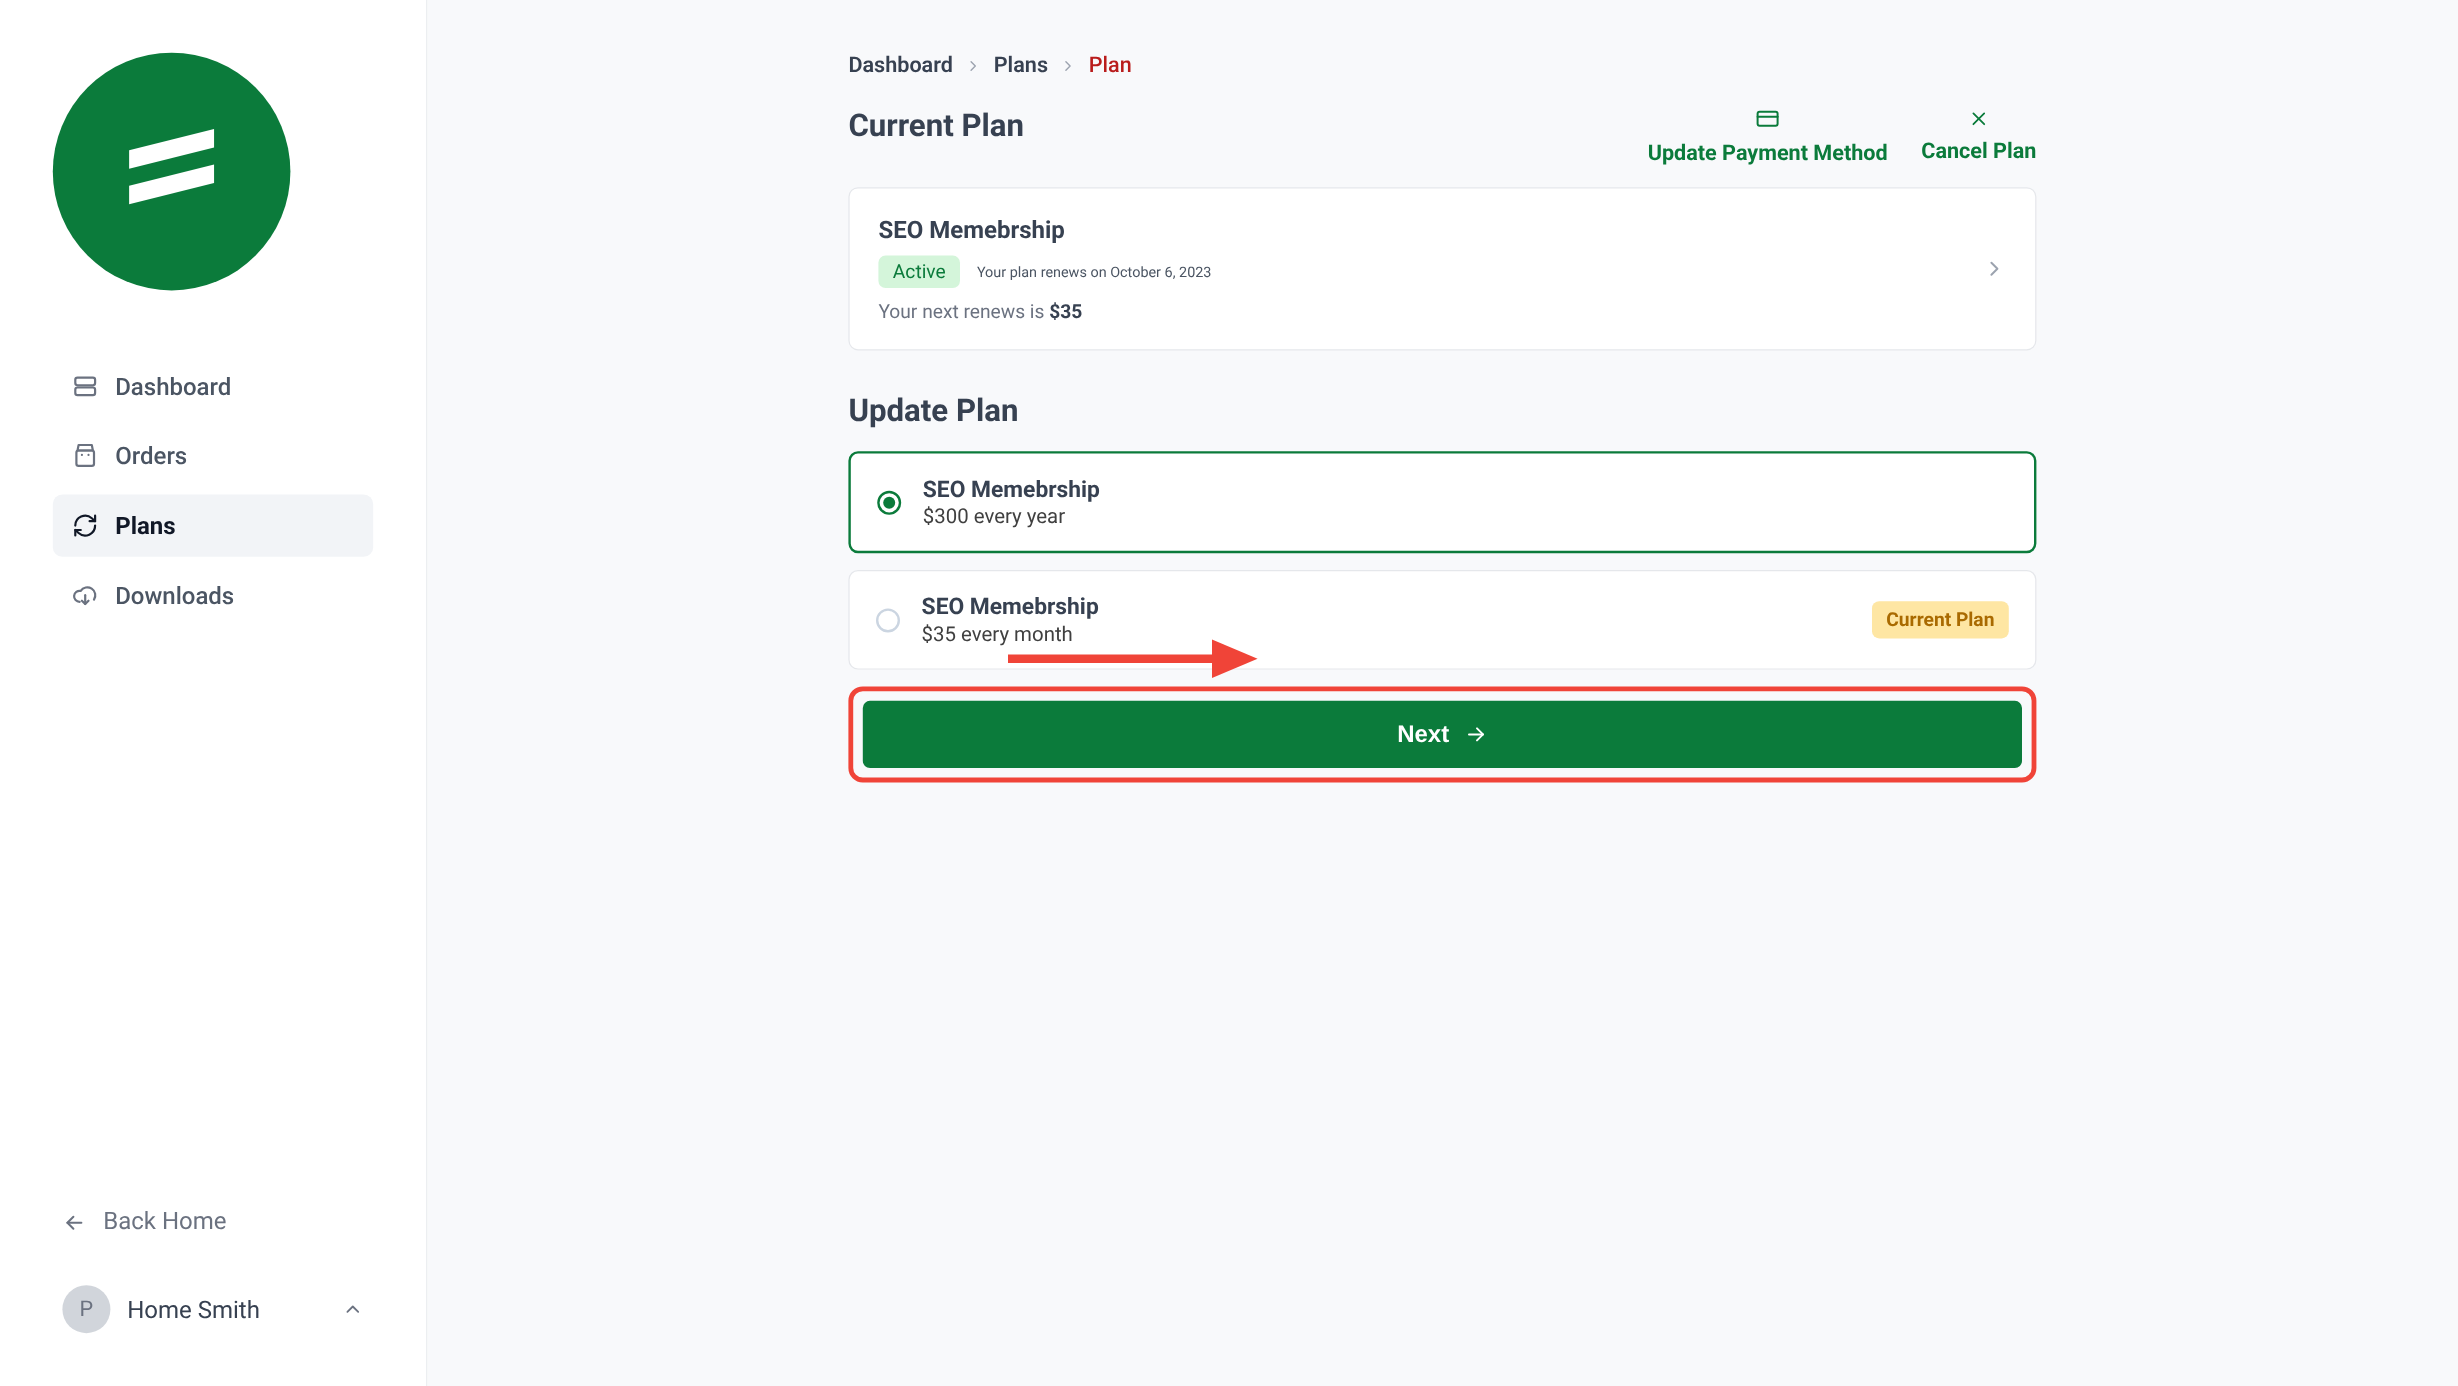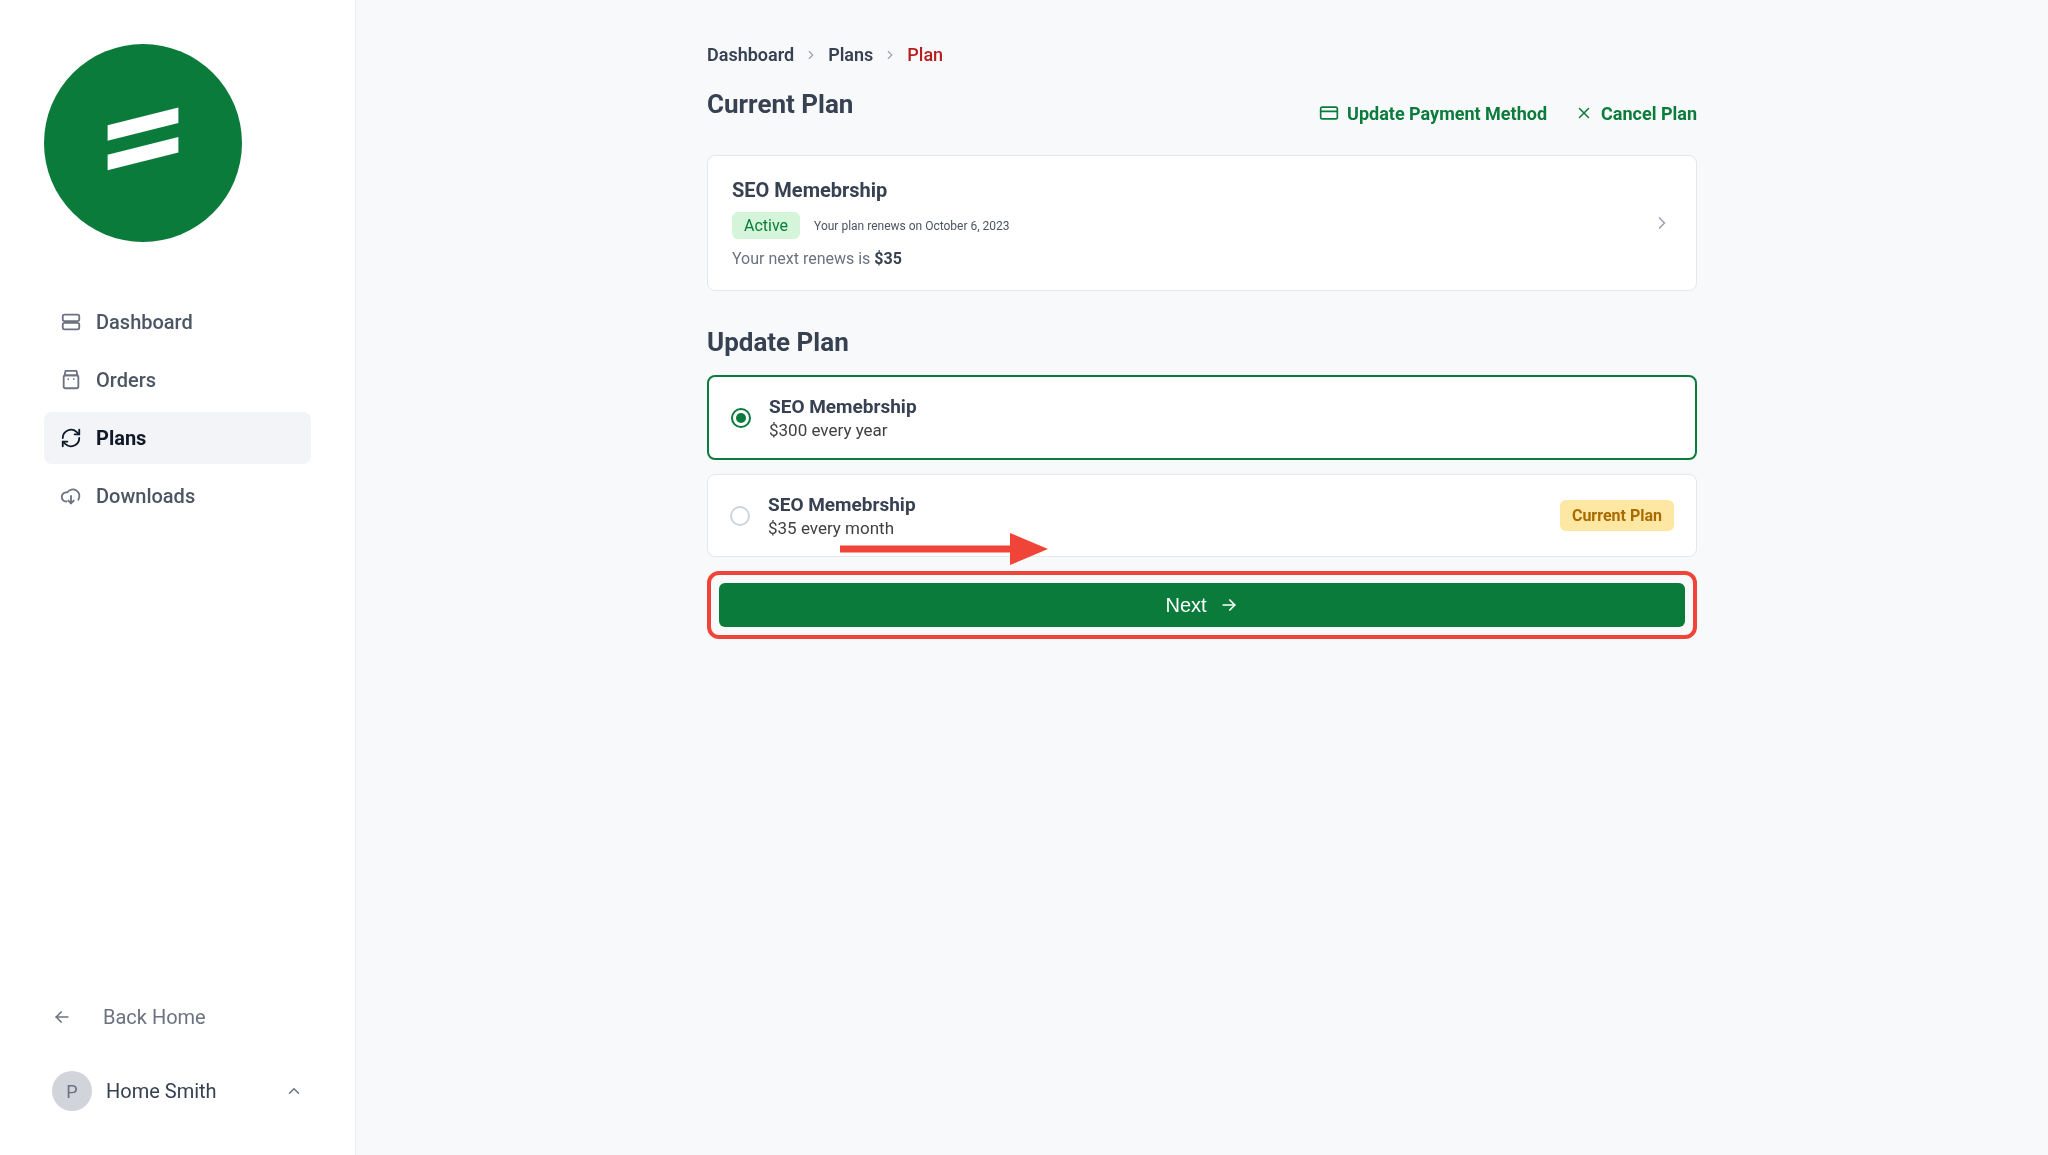--- a/index.html
+++ b/index.html
@@ -40,38 +40,38 @@
       color: #4b5563;
       cursor: pointer;
       font-size: 20px;
       font-weight: 500;
     }
     .nav-item.active { background: #f2f4f7; color: #111827; font-weight: 700; }
     .nav-item .icon { width: 22px; height: 22px; display:flex; align-items:center; justify-content:center; color:#6b7280; }
     .nav-item.active .icon { color:#111827; }
 
     .sidebar-bottom { margin-top: auto; display:flex; flex-direction:column; gap: 42px; }
-    .back-home { display:flex; align-items:center; gap:31px; color:#6b7280; font-size:20px; cursor:pointer; padding: 0 8px; }
+    .back-home { display:flex; align-items:flex-end; gap:14px; color:#6b7280; font-size:20px; cursor:pointer; padding: 0 8px; }
     .user-row { display:flex; align-items:center; gap:14px; color:#374151; font-size:20px; cursor:pointer; padding: 0 8px; }
     .avatar { width:40px;height:40px;border-radius:50%; background:#d1d5db; color:#6b7280; font-size:18px; display:flex;align-items:center;justify-content:center; }
     .user-row .chevron { margin-left:auto; color:#6b7280; }
 
     
     .main { flex:1; padding: 44px 0 0 0; display:flex; justify-content:center; position:relative; }
     .container { width: 990px; }
 
     .breadcrumb { display:flex; align-items:center; gap:10px; font-size:18px; color:#9ca3af; margin-bottom: 24px; }
     .breadcrumb .crumb { color:#374151; font-weight:600; cursor:pointer; }
     .breadcrumb .crumb.inactive { color:#b91c1c; font-weight:500; cursor:default; }
     .breadcrumb .sep { color:#9ca3af; display:flex; align-items:center; }
 
     .section-title { font-size:26px; font-weight:700; color:#374151; margin-bottom: 18px; }
     .section-head { display:flex; align-items:center; justify-content:space-between; margin-bottom: 18px; }
     .actions { display:flex; align-items:center; gap:28px; }
-    .link-action { display:flex; align-items:center; gap:8px; color:#0b7b3b; font-weight:700; font-size:18px; cursor:pointer; }
+    .link-action { display:flex; align-items:center; gap:8px; color:#0b7b3b; font-weight:700; font-size:18px; cursor:pointer;flex-direction:column; }
 
     .card {
       background:#fff; border:1px solid #e5e7eb; border-radius:8px; padding: 22px 24px; margin-bottom: 36px;
       display:flex; align-items:center; justify-content:space-between;
     }
     .card-left { display:flex; flex-direction:column; gap:10px; }
     .plan-title { font-size:20px; font-weight:700; color:#374151; }
     .row-inline { display:flex; align-items:center; gap:14px; }
     .badge { background:#d4f5da; color:#0b7b3b; font-weight:400; font-size:16px; padding:4px 12px; border-radius:6px; }
     .renew-text { color:#4b5563; font-size:12px; }
@@ -92,21 +92,21 @@
     .plan-name { font-size:19px; font-weight:700; color:#374151; }
     .plan-price { font-size:17px; color:#404040; }
     .tag-current { margin-left:auto; background:#fee6a3; color:#a96a00; font-weight:700; font-size:16px; padding:6px 12px; border-radius:6px; }
 
     .next-wrap {
       position:relative;
       border:4px solid #f04438; border-radius:12px; padding:8px;
     }
     .next-btn {
       width:100%; background:#0b7b3b; color:#fff; border:none; border-radius:6px;
-      height:44px; font-size:20px; font-weight:400; display:flex; align-items:center; justify-content:center; gap:12px;
+      height:56px; font-size:20px; font-weight:700; display:flex; align-items:center; justify-content:center; gap:12px;
       cursor:pointer;
     }
 
     
     .annot-arrow {
       position:absolute;
       left: 484px; top: 527px;
       width: 210px; height: 44px;
       pointer-events:none;
     }

